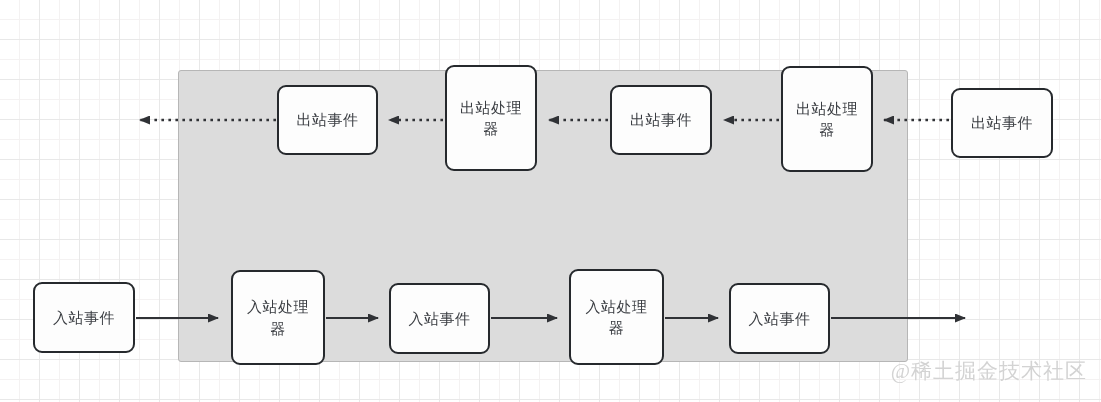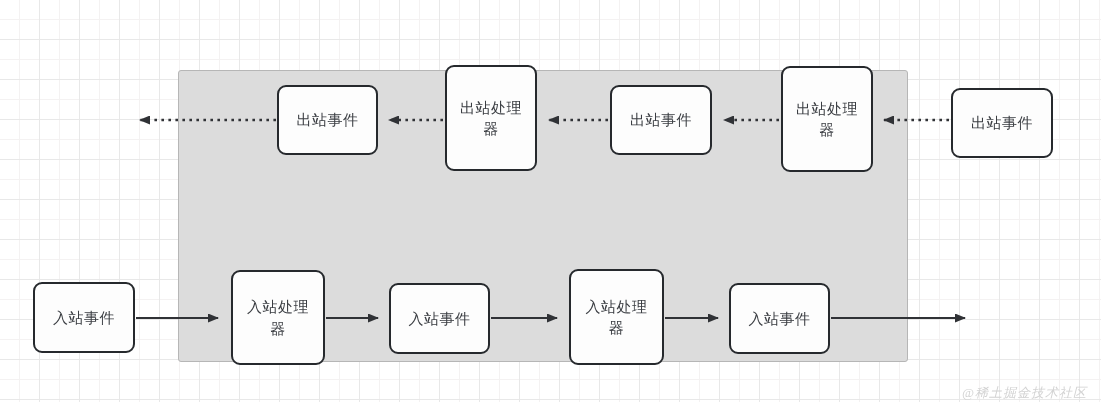--- a/index.html
+++ b/index.html
@@ -56,28 +56,27 @@
     letter-spacing: 0.5px;
     padding: 2px 6px;
   }
   .node-label {
     display: block;
     width: 100%;
   }
   .watermark {
     position: absolute;
     right: 14px;
-    bottom: 0;
+    bottom: 17px;
     font-family: "Liberation Serif", "DejaVu Serif", serif;
-    font-size: 13px;
+    font-size: 21px;
     color: #d3d3d3;
     letter-spacing: 1px;
     white-space: nowrap;
     user-select: none;
-    font-style: italic;
   }
 </style>
 </head>
 <body>
 
 <div id="canvas">
 
   <div class="pipeline-container"></div>
 
   <svg id="svg-layer" viewBox="0 0 1101 402" xmlns="http://www.w3.org/2000/svg">

